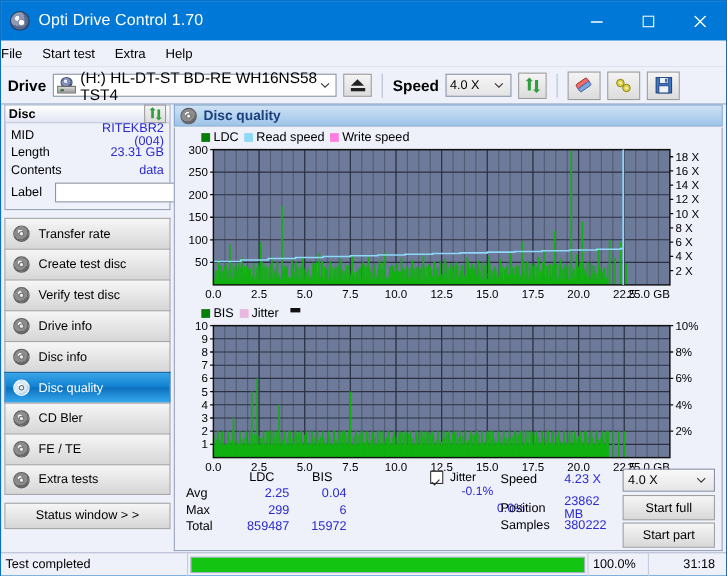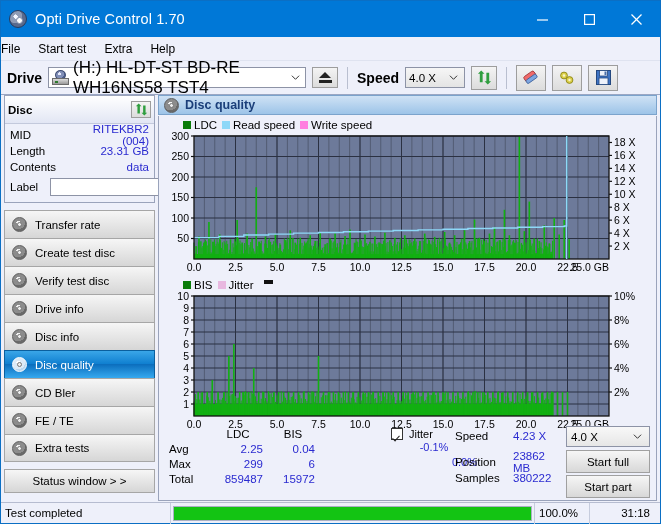--- a/index.html
+++ b/index.html
@@ -39,21 +39,21 @@
   }
   .menubar span{ cursor:default; }
   
   .toolbar {
     height:34px; background:#eef0fa; display:flex; align-items:center;
     padding:0 6px; gap:6px; border-bottom:1px solid #9ba7c4;
   }
   .tb-label{font-weight:bold;font-size:14px;}
   .drive-combo{
     height:21px; flex:0 0 258px; background:#fff; border:1px solid #8d93a6;
-    display:flex; align-items:center; padding:0 2px; font-size:17px; position:relative;
+    display:flex; align-items:center; padding:0 2px; font-size:14px; position:relative;
   }
   .drive-ico{width:17px;height:15px;margin:0 4px 0 1px;flex:none;position:relative;}
   .drive-ico .box{position:absolute;left:0;bottom:0;width:17px;height:7px;background:linear-gradient(#dcdcdc,#9a9a9a);border:1px solid #6b6b6b;}
   .drive-ico .box:after{content:"";position:absolute;left:2px;top:2px;width:3px;height:2px;background:#2d7a2d;}
   .drive-ico .disc{position:absolute;left:3px;top:0;width:11px;height:10px;border-radius:50%;background:radial-gradient(circle at 40% 35%,#e8ecff 0 20%,#8290b8 21% 60%,#4e5f8e 61% 100%);border:1px solid #3d4b72;}
   .combo-arrow{margin-left:auto;margin-right:3px;color:#333;font-size:9px;}
   .chev{width:9px;height:9px;}
   .btn3d{
     background:linear-gradient(#f4f4f4,#dcdcdc); border:1px solid #9d9d9d;
     display:flex;align-items:center;justify-content:center;
@@ -72,21 +72,21 @@
   .ibig{width:30px;height:26px;}
   
   .refresh{width:15px;height:15px;position:relative;}
   
   .content{position:absolute;top:94px;left:0;right:0;bottom:22px;display:flex;}
   .left{width:157px;display:flex;flex-direction:column;padding:0 3px 0 3px;}
   .right{flex:1;position:relative;margin:0 3px 0 0;}
   
   .panel{border:1px solid #9aa3bb;background:#eef0fa;}
   .panel-head{
-    height:28px;display:flex;align-items:center;padding:0 3px;
+    height:16px;display:flex;align-items:center;padding:0 3px;
     background:linear-gradient(#ffffff,#e2e6f4); border-bottom:1px solid #c3c9dc;
   }
   .panel-head b{font-size:11.5px;}
   .panel-head .icon-btn{margin-left:auto;width:20px;height:17px;}
   .disc-rows{padding:3px 5px 4px 5px;}
   .drow{display:flex;align-items:center;height:16px;font-size:11.5px;}
   .drow .k{flex:0 0 62px;color:#000;}
   .drow .v{flex:1;text-align:right;color:#2a2ad0;}
   .label-row{display:flex;align-items:center;height:22px;margin-top:1px;}
   .label-row .k{flex:0 0 40px;font-size:11.5px;}

